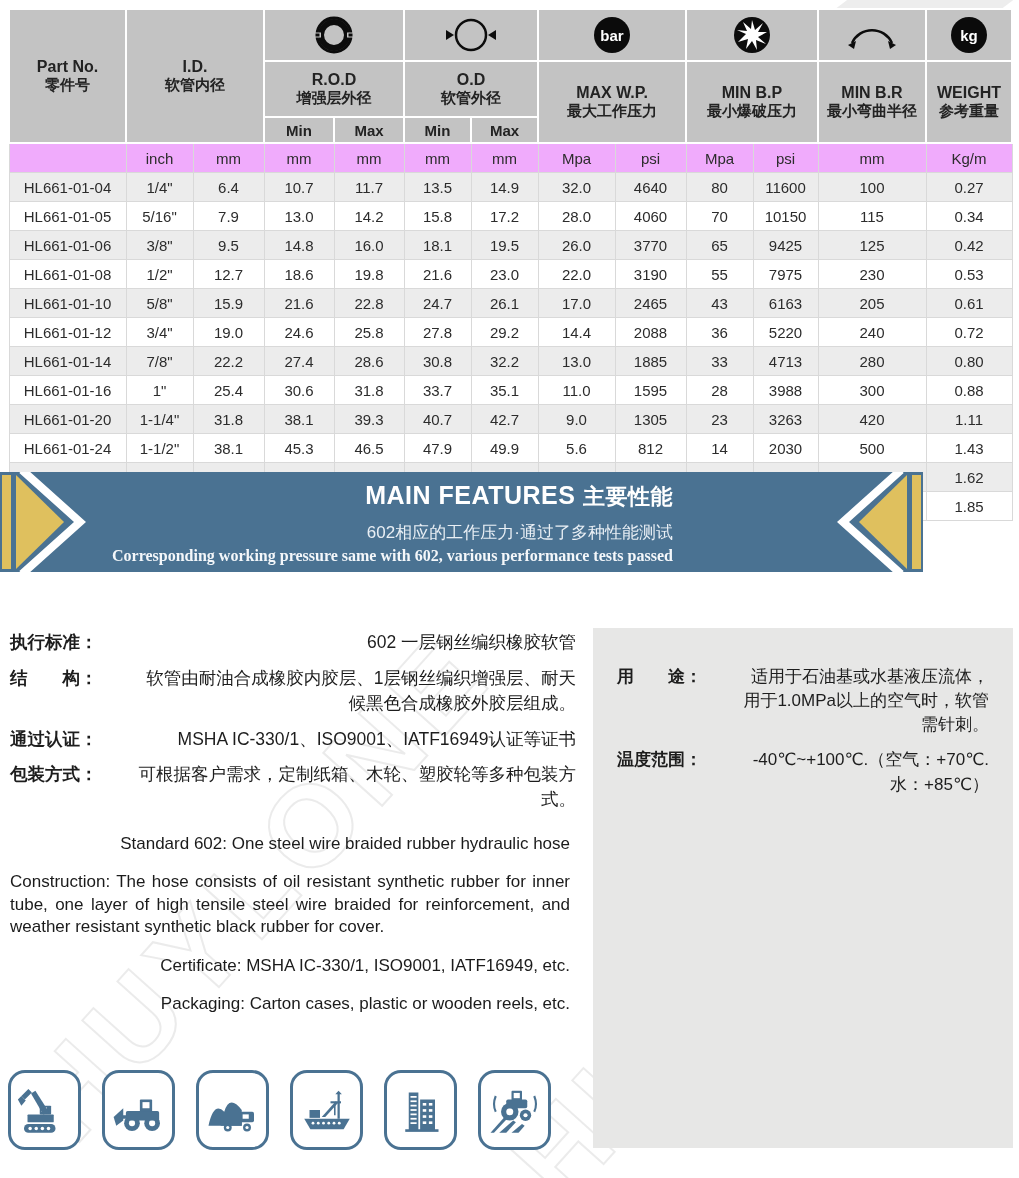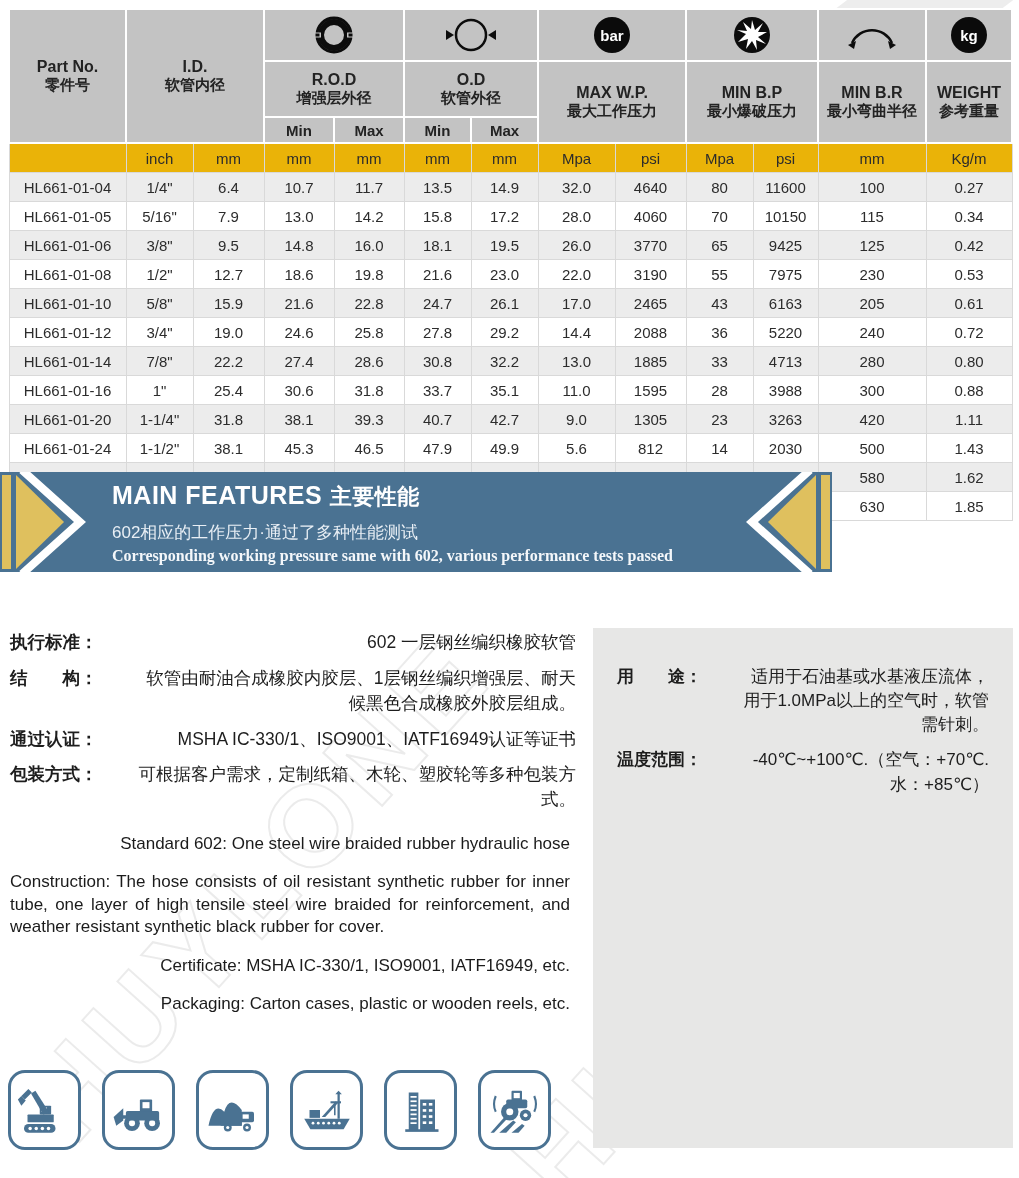--- a/index.html
+++ b/index.html
@@ -12,29 +12,29 @@
 
   
   .spec-table-wrap{position:absolute;left:8px;top:8px;width:1003px;z-index:1;}
   table{border-collapse:collapse;table-layout:fixed;width:1003px;}
   thead th{background:#c3c3c3;border:2px solid #fff;font-weight:600;color:#232323;padding:0;}
   th .en{display:block;font-size:16px;line-height:1.2;}
   th .cn{display:block;font-size:15px;line-height:1.25;}
   tr.icon-row th{height:50px;vertical-align:middle;}
   tr.label-row th{height:54px;vertical-align:middle;}
   tr.minmax-row th{height:24px;font-size:15px;}
-  tr.units-row td{background:#eab308;border:1px solid #d9d9d9;height:26px;text-align:center;font-size:15px;color:#2c2c2c;}
+  tr.units-row td{background:#f0abfc;border:1px solid #d9d9d9;height:26px;text-align:center;font-size:15px;color:#2c2c2c;}
   tbody td{border:1px solid #d9d9d9;height:26px;text-align:center;font-size:15px;color:#2c2c2c;background:#fff;}
   tbody tr:nth-child(odd) td{background:#ececec;}
 
   .badge{display:inline-flex;align-items:center;justify-content:center;width:36px;height:36px;border-radius:50%;background:#0b0b0b;color:#fff;font-weight:bold;font-size:15px;}
   .hdr-svg{display:block;margin:0 auto;}
 
   
-  .banner{position:absolute;left:0;top:472px;width:832px;height:100px;background:#4a7292;z-index:1;}
+  .banner{position:absolute;left:0;top:472px;width:923px;height:100px;background:#4a7292;z-index:1;text-align:right;}
   .banner-deco{position:absolute;top:0;height:100px;width:118px;}
   .banner-deco.left{left:0;}
   .banner-deco.right{right:0;transform:scaleX(-1);}
   .banner-text{position:absolute;left:112px;top:9px;color:#fff;}
   .banner-title{font-size:25px;font-weight:bold;letter-spacing:0.5px;}
   .banner-title .cn{font-size:22px;}
   .banner-sub-cn{margin-top:9px;font-size:17px;color:#e9eff5;}
   .banner-sub-en{margin-top:3px;font-size:16px;font-family:"Liberation Serif","DejaVu Serif",serif;font-weight:bold;color:#f4f7fa;}
 
   

